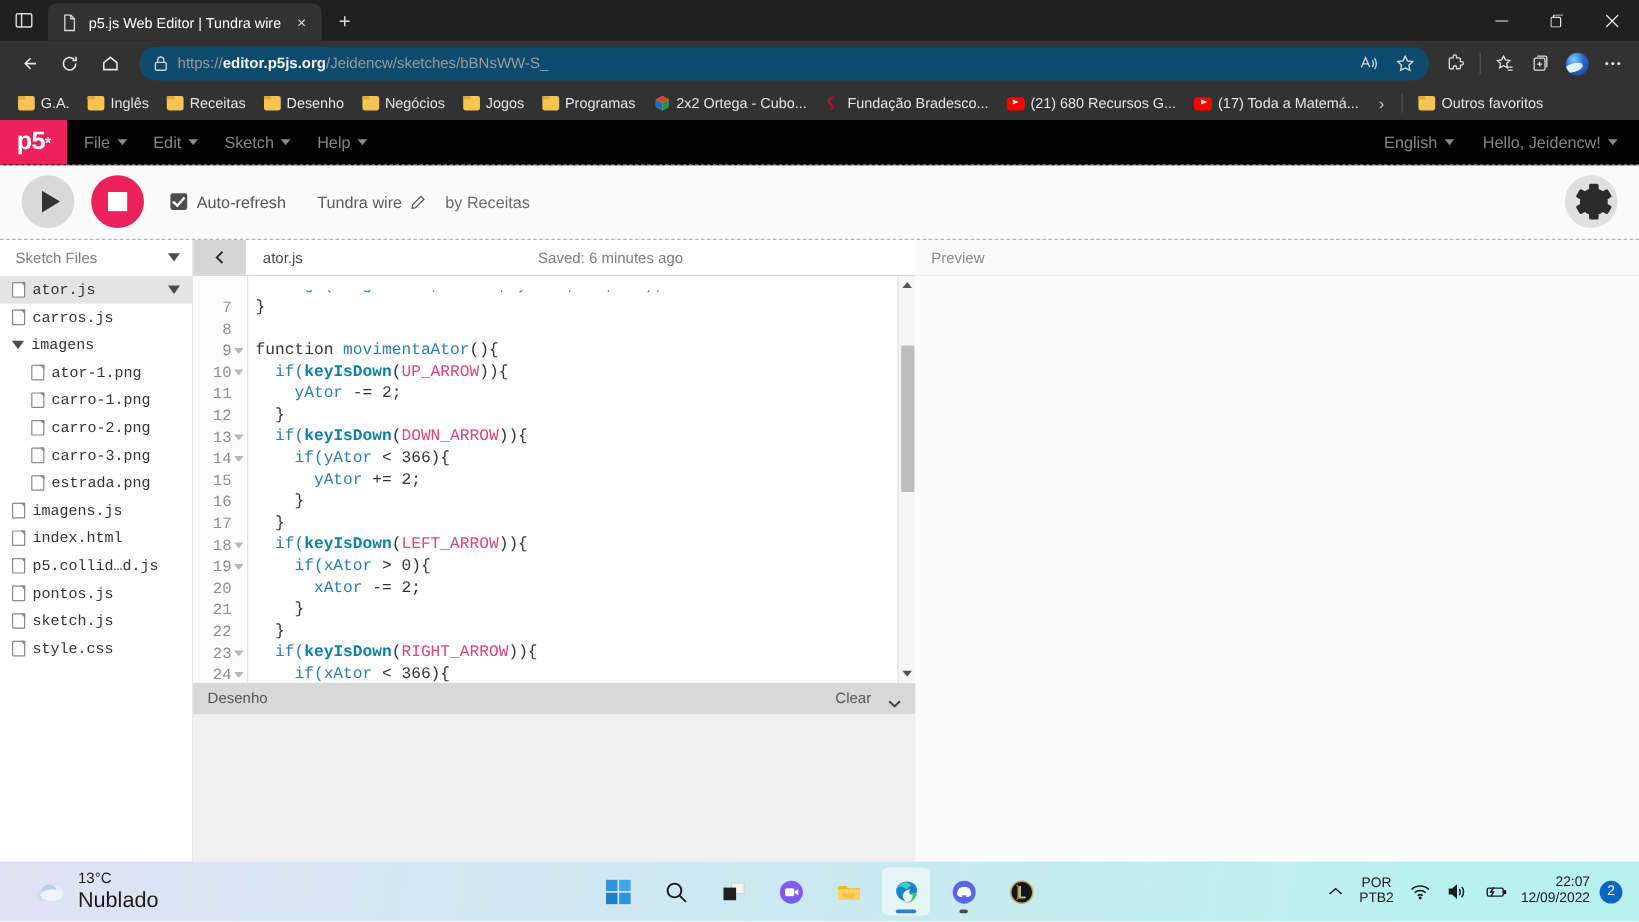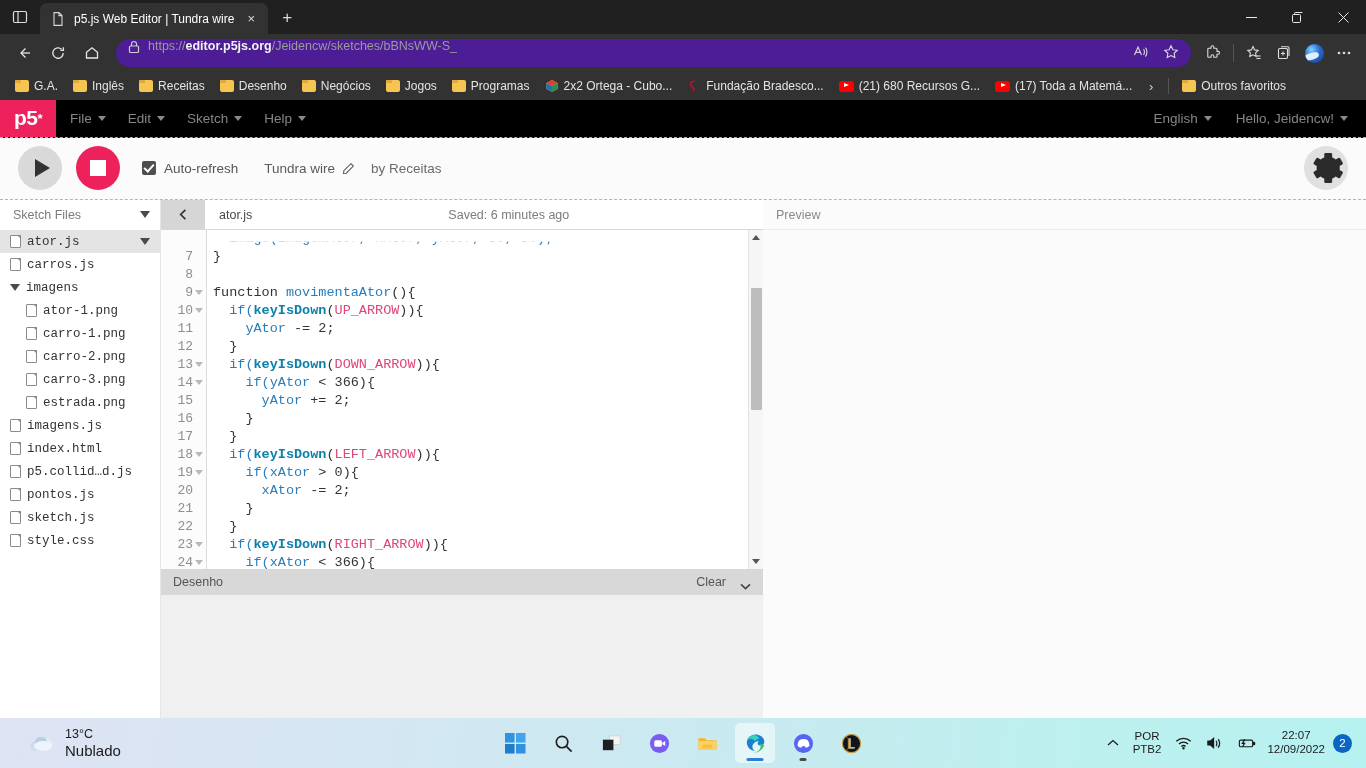--- a/index.html
+++ b/index.html
@@ -34,22 +34,22 @@
   .newtab { width: 30px; height: 28px; display:flex; align-items:center; justify-content:center; color:#dcdcdc; font-size:17px; margin-left:4px; margin-bottom:2px;}
 
   .wincontrols { position: absolute; right: 0; top: 0; height: 34px; display: flex; }
   .wincontrol { width: 46px; height: 34px; display:flex; align-items:center; justify-content:center; color: #e8e8e8; }
   .wincontrol svg { width: 11px; height: 11px; }
 
   .navbar { height: 38px; background: #323232; display: flex; align-items: center; padding: 0 8px; gap: 2px; }
   .navbtn { width: 32px; height: 30px; border-radius: 4px; display:flex; align-items:center; justify-content:center; color:#e6e6e6;}
   .navbtn svg { width: 16px; height: 16px; }
   .urlbar {
-    flex: 1 1 auto; height: 28px; background: #4c1d95; border-radius: 14px;
-    display: flex; align-items: flex-start; padding: 0 6px 0 10px; margin: 0 6px; gap: 6px;
+    flex: 1 1 auto; height: 28px; background: #0c4a6e; border-radius: 14px;
+    display: flex; align-items: center; padding: 0 6px 0 10px; margin: 0 6px; gap: 6px;
   }
   .lock { width: 16px; height: 16px; display:flex; align-items:center; justify-content:center; color:#cfcfcf;}
   .url { font-size: 12.5px; color: #9b9b9b; white-space: nowrap; overflow: hidden; flex: 1 1 auto; }
   .url b { color: #f2f2f2; font-weight: 600; }
   .url .scheme { color: #9b9b9b; }
   .urlbar-actions { display: flex; align-items: center; gap: 2px; }
   .icon-btn { width: 28px; height: 26px; display:flex; align-items:center; justify-content:center; color:#dcdcdc; border-radius:4px;}
   .icon-btn svg { width: 16px; height: 16px; }
   .vsep { width: 1px; height: 18px; background: #555; margin: 0 4px; }
   .avatar-btn { width: 28px; height: 28px; display:flex; align-items:center; justify-content:center;}
@@ -206,33 +206,33 @@
   
   .taskbar {
     width: 1366px; height: 50px; position: relative;
     background: linear-gradient(100deg, #dfe3f3 0%, #d6e6f2 22%, #c8eaf0 55%, #bdf0ef 78%, #b6f2ef 100%);
     display: flex; align-items: center;
   }
   .weather { display:flex; align-items:center; gap:9px; padding-left: 28px; }
   .cloud-ico { width: 28px; height: 20px; position: relative; flex:0 0 28px;}
   .weather-txt { line-height: 1.15; }
   .weather-temp { font-size: 12.5px; color: #1b1b1b; }
-  .weather-desc { font-size: 15px; color: #1b1b1b; }
+  .weather-desc { font-size: 18px; color: #1b1b1b; }
 
   .tb-center { position:absolute; left:50%; transform: translateX(-50%); display:flex; align-items:center; gap: 8px;}
   .tb-app { width: 40px; height: 40px; border-radius: 5px; display:flex; align-items:center; justify-content:center; position:relative;}
   .tb-app.active { background: rgba(255,255,255,0.52); }
   .tb-indicator { position:absolute; bottom:2px; left:50%; transform:translateX(-50%); height:3px; border-radius:2px; background:#2b7fd4;}
   .tb-app.active .tb-indicator { width: 17px; }
   .tb-app.running .tb-indicator { width: 7px; background:#4a4a4a; }
 
   .tb-right { margin-left:auto; display:flex; align-items:center; gap: 0; padding-right: 10px;}
   .tbr { display:flex; align-items:center; justify-content:center; height:40px; padding: 0 7px;}
   .lang { line-height: 1.15; text-align:center; font-size: 11.5px; color:#1b1b1b; }
-  .clock { line-height: 1.2; text-align:center; font-size: 11.5px; color:#1b1b1b; padding: 0 8px 0 4px;}
+  .clock { line-height: 1.2; text-align:right; font-size: 11.5px; color:#1b1b1b; padding: 0 8px 0 4px;}
   .badge {
     width: 19px; height: 19px; border-radius: 50%; background:#0b66c3; color:#fff;
     font-size: 11.5px; display:flex; align-items:center; justify-content:center; margin-right: 4px;
   }
 </style>
 </head>
 <body>
 
 <div class="browser">
 

